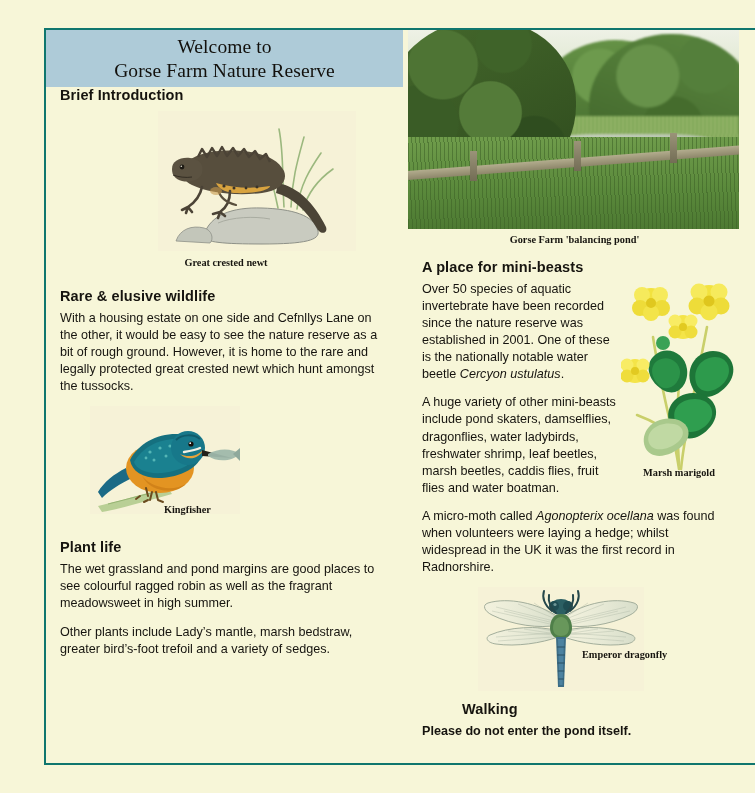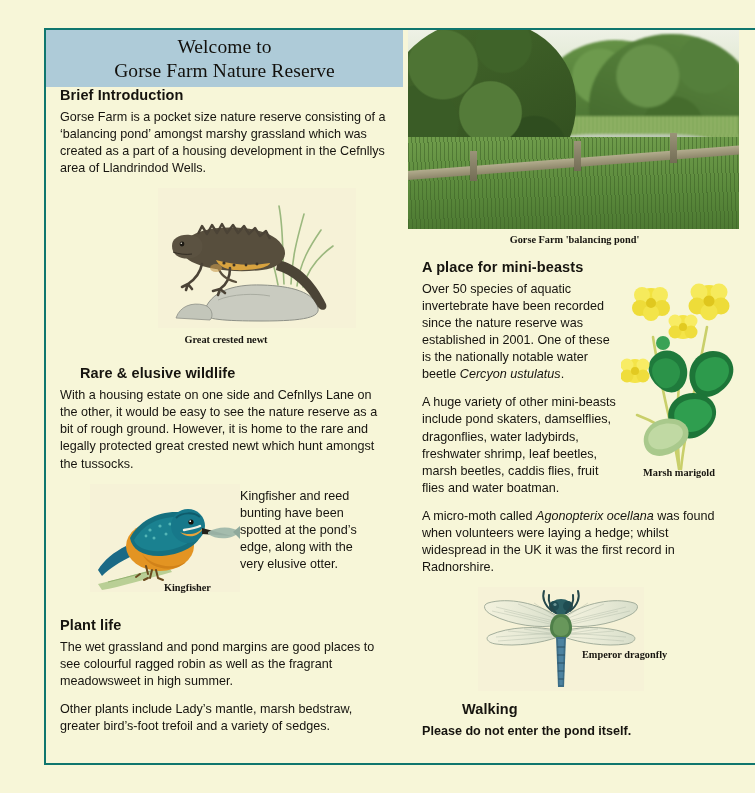--- a/index.html
+++ b/index.html
@@ -159,21 +159,20 @@
 
   <div class="header-band">
     <div class="line">Welcome to</div>
     <div class="line">Gorse Farm Nature Reserve</div>
   </div>
 
   <div class="col-left">
     <div class="pad">
 
       <h2 class="sec">Brief Introduction</h2>
-      <p class="body">Gorse Farm is a pocket size nature reserve consisting of a ‘balancing  pond’ amongst marshy grassland which was created as a part of a housing development in the Cefnllys area of Llandrindod Wells.</p>
 
       <div class="newt-wrap">
         <svg class="newt" viewBox="0 0 198 140">
           <rect x="0" y="0" width="198" height="140" fill="#f6f2d7"></rect>
 
           <g stroke="#9bb87e" stroke-width="1.6" fill="none" stroke-linecap="round">
             <path d="M126 96 C124 66 126 44 121 18"></path>
             <path d="M133 96 C134 68 140 48 146 26"></path>
             <path d="M139 98 C142 74 152 58 163 42"></path>
             <path d="M145 99 C150 80 161 68 175 58"></path>
@@ -202,21 +201,21 @@
           <path d="M15 64 C20 66 28 67 34 66" stroke="#332d23" stroke-width="1" fill="none"></path>
 
           <path d="M44 76 C42 86 36 92 30 96 M30 96 L24 99 M30 96 L28 102 M30 96 L34 101" stroke="#4b4336" stroke-width="2.6" fill="none" stroke-linecap="round"></path>
           <path d="M72 80 C72 90 68 97 62 101 M62 101 L55 103 M62 101 L60 107 M62 101 L67 105" stroke="#4b4336" stroke-width="2.6" fill="none" stroke-linecap="round"></path>
           <path d="M60 78 C62 88 70 92 78 94" stroke="#594f3d" stroke-width="2.2" fill="none" stroke-linecap="round"></path>
           <ellipse cx="58" cy="80" rx="6" ry="4" fill="#c89a4c" opacity=".6"></ellipse>
         </svg>
       </div>
       <div class="caption" style="margin-top:-4px;">Great crested newt</div>
 
-      <h2 class="sec" style="margin-top:20px;margin-left:20px;">Rare &amp; elusive wildlife</h2>
+      <h2 class="sec" style="margin-top:20px;">Rare &amp; elusive wildlife</h2>
       <p class="body">With a housing estate on one side and Cefnllys Lane on the other, it would be easy to see the nature reserve as a bit of rough ground. However, it is home to the rare and legally protected great crested newt which hunt amongst the tussocks.</p>
 
       <div class="kf-row">
         <svg class="kf-img" viewBox="0 0 150 108">
           <rect x="0" y="0" width="150" height="108" fill="#f6f2d7"></rect>
 
           <path d="M8 100 C26 96 52 88 78 82 L82 88 C56 95 30 103 12 106 Z" fill="#b9cf95"></path>
           <path d="M18 98 C38 93 60 87 78 83" stroke="#96b473" stroke-width="1" fill="none"></path>
 
           <path d="M8 86 C14 76 24 68 36 62 L42 72 C30 78 20 84 12 92 Z" fill="#1b6a86"></path>
@@ -247,21 +246,20 @@
           <path d="M94 46 C100 45 106 44 110 42" stroke="#f2f0e2" stroke-width="2.4" fill="none" stroke-linecap="round"></path>
 
           <path d="M112 44 L142 52 L112 50 Z" fill="#23211a"></path>
 
           <path d="M118 48 C128 42 142 42 150 48 C142 56 126 56 118 50 Z" fill="#9fb8ab" opacity=".95"></path>
           <path d="M150 48 L150 42 L143 48 L150 55 Z" fill="#8fa99c"></path>
 
           <path d="M62 86 L60 94 M66 86 L68 94 M58 94 L54 96 M68 94 L73 96" stroke="#6b4b1f" stroke-width="2" fill="none" stroke-linecap="round"></path>
           <path d="M56 82 L58 90 M50 90 L46 93" stroke="#6b4b1f" stroke-width="2" fill="none" stroke-linecap="round"></path>
         </svg>
-        <div class="kf-text">Kingfisher and reed bunting have been spotted at the pond’s edge, along with the very elusive otter.</div>
         <div class="caption kf-cap">Kingfisher</div>
       </div>
 
       <h2 class="sec" style="margin-top:18px;">Plant life</h2>
       <p class="body">The wet grassland and pond margins are good places to see colourful ragged robin as well as the fragrant meadowsweet in high summer.</p>
       <p class="body">Other plants include Lady’s mantle, marsh bedstraw, greater bird’s-foot trefoil and a variety of sedges.</p>
 
     </div>
   </div>
 

